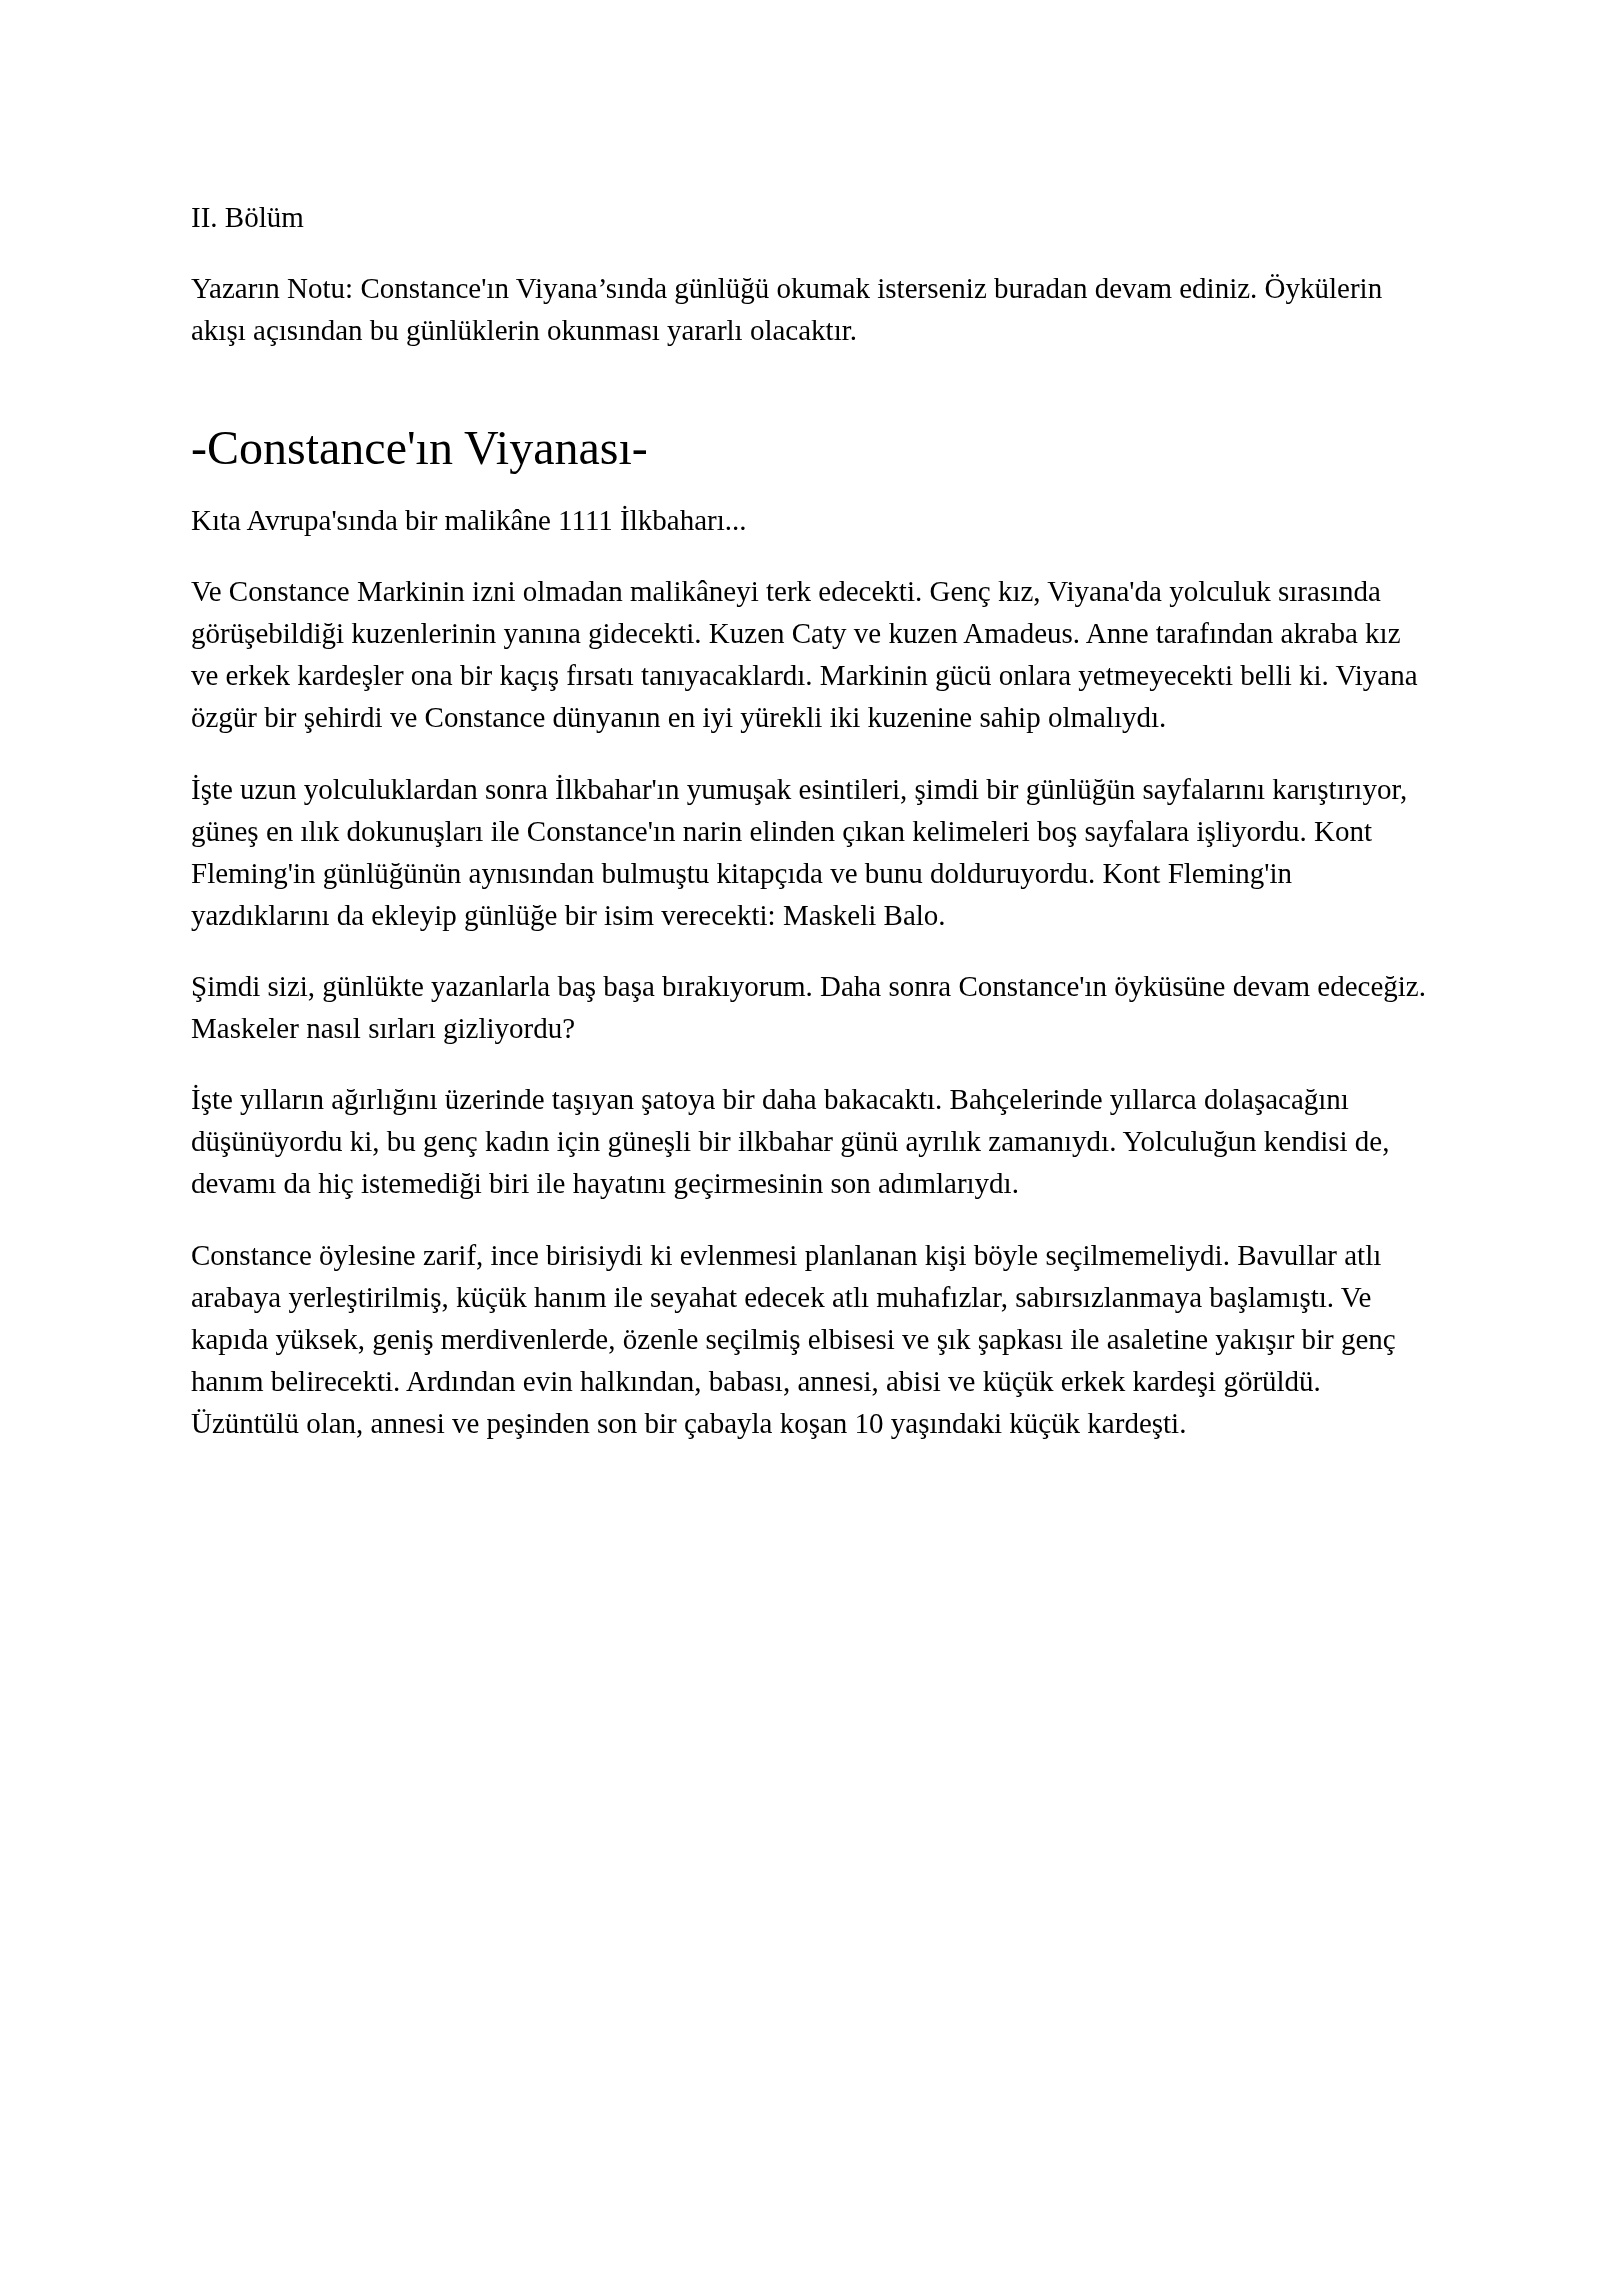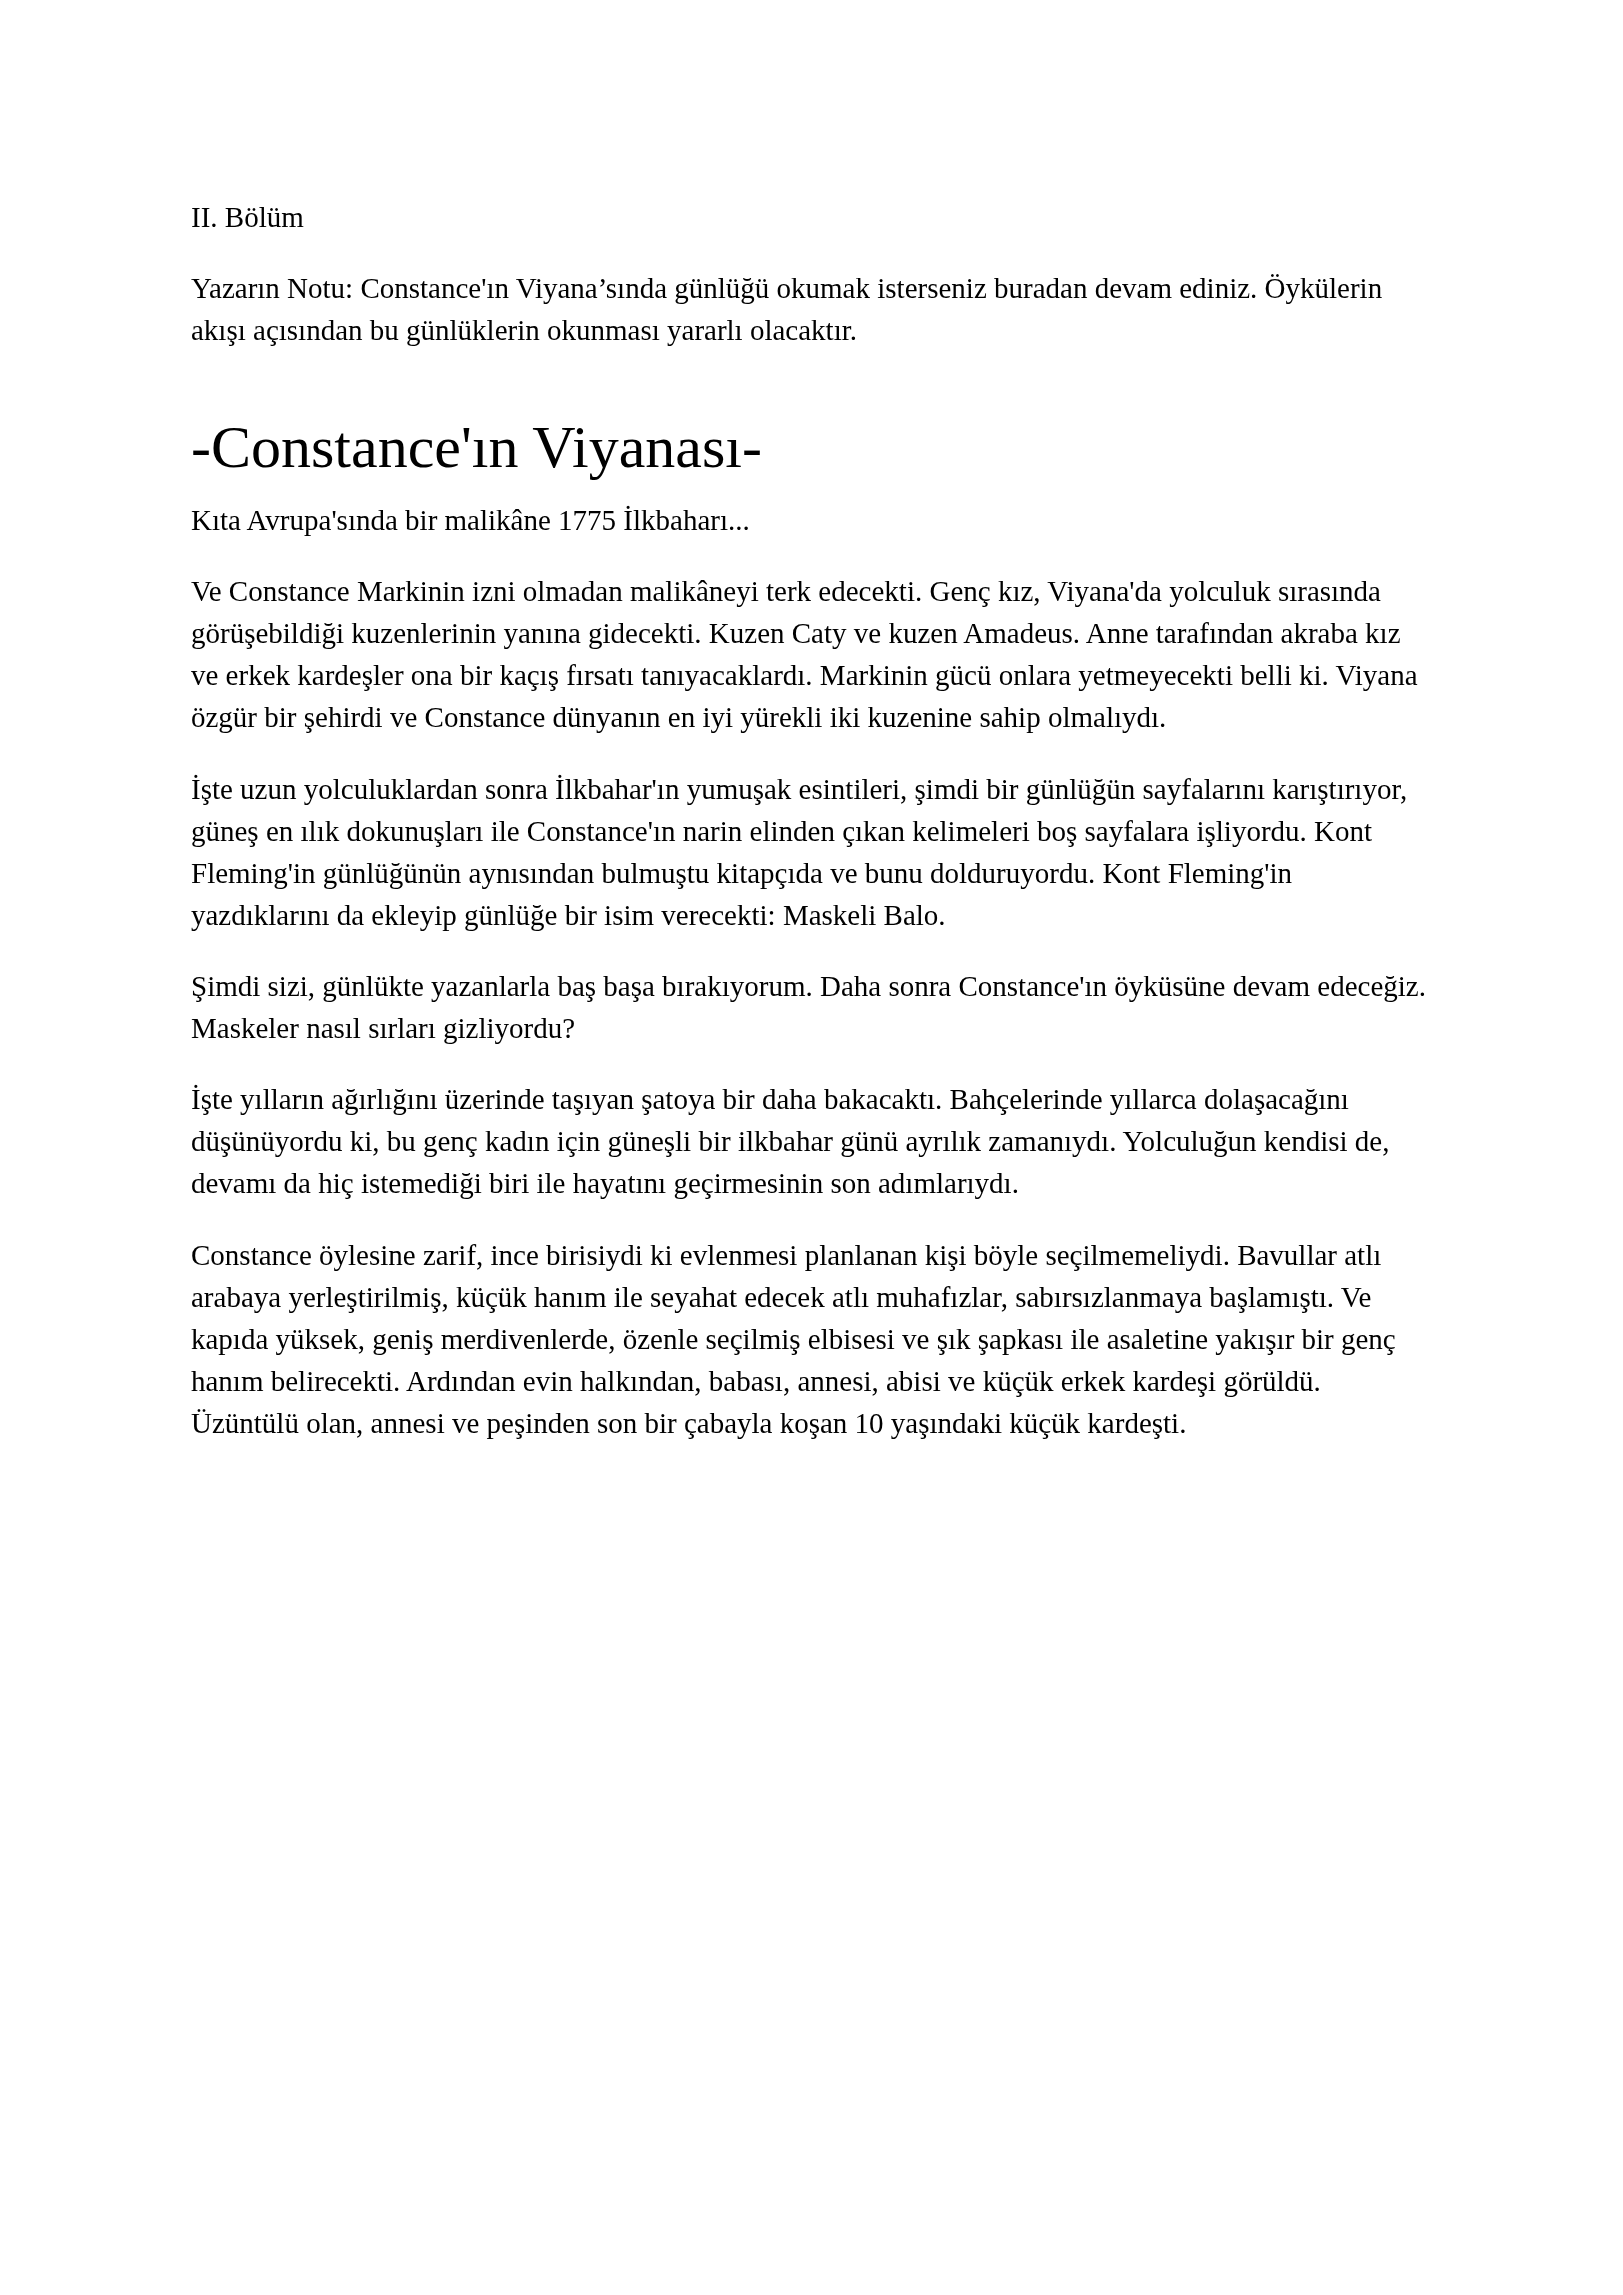--- a/index.html
+++ b/index.html
@@ -22,40 +22,40 @@
     font-family: "Liberation Serif", "DejaVu Serif", serif;
   }
   .body-text {
     font-size: 29px;
     line-height: 42px;
     margin: 0 0 29.4px 0;
     text-align: left;
     word-spacing: normal;
   }
   .doc-title {
-    font-size: 60px;
+    font-size: 48px;
     line-height: 73px;
     font-weight: 400;
     margin: 60px 0 14.4px 0;
     letter-spacing: 0;
     font-family: Liberation Serif, serif;
   }
 </style>
 </head>
 <body>
 
 <div class="page">
 
   <p class="body-text">II. Bölüm</p>
 
   <p class="body-text">Yazarın Notu: Constance'ın Viyana’sında günlüğü okumak isterseniz buradan devam ediniz. Öykülerin akışı açısından bu günlüklerin okunması yararlı olacaktır.</p>
 
   <h1 class="doc-title">-Constance'ın Viyanası-</h1>
 
-  <p class="body-text">Kıta Avrupa'sında bir malikâne 1775 İlkbaharı...</p>
+  <p class="body-text">Kıta Avrupa'sında bir malikâne 1111 İlkbaharı...</p>
   <p class="body-text">Ve Constance Markinin izni olmadan malikâneyi terk edecekti. Genç kız, Viyana'da yolculuk sırasında görüşebildiği kuzenlerinin yanına gidecekti. Kuzen Caty ve kuzen Amadeus. Anne tarafından akraba kız ve erkek kardeşler ona bir kaçış fırsatı tanıyacaklardı. Markinin gücü onlara yetmeyecekti belli ki. Viyana özgür bir şehirdi ve Constance dünyanın en iyi yürekli iki kuzenine sahip olmalıydı.</p>
   <p class="body-text">İşte uzun yolculuklardan sonra İlkbahar'ın yumuşak esintileri, şimdi bir günlüğün sayfalarını karıştırıyor, güneş en ılık dokunuşları ile Constance'ın narin elinden çıkan kelimeleri boş sayfalara işliyordu. Kont Fleming'in günlüğünün aynısından bulmuştu kitapçıda ve bunu dolduruyordu. Kont Fleming'in yazdıklarını da ekleyip günlüğe bir isim verecekti: Maskeli Balo.</p>
   <p class="body-text">Şimdi sizi, günlükte yazanlarla baş başa bırakıyorum. Daha sonra Constance'ın öyküsüne devam edeceğiz. Maskeler nasıl sırları gizliyordu?</p>
   <p class="body-text">İşte yılların ağırlığını üzerinde taşıyan şatoya bir daha bakacaktı. Bahçelerinde yıllarca dolaşacağını düşünüyordu ki, bu genç kadın için güneşli bir ilkbahar günü ayrılık zamanıydı. Yolculuğun kendisi de, devamı da hiç istemediği biri ile hayatını geçirmesinin son adımlarıydı.</p>
   <p class="body-text">Constance öylesine zarif, ince birisiydi ki evlenmesi planlanan kişi böyle seçilmemeliydi. Bavullar atlı arabaya yerleştirilmiş, küçük hanım ile seyahat edecek atlı muhafızlar, sabırsızlanmaya başlamıştı. Ve kapıda yüksek, geniş merdivenlerde, özenle seçilmiş elbisesi ve şık şapkası ile asaletine yakışır bir genç hanım belirecekti. Ardından evin halkından, babası, annesi, abisi ve küçük erkek kardeşi görüldü. Üzüntülü olan, annesi ve peşinden son bir çabayla koşan 10 yaşındaki küçük kardeşti.</p>
 
 </div>
 
 
 </body></html>

